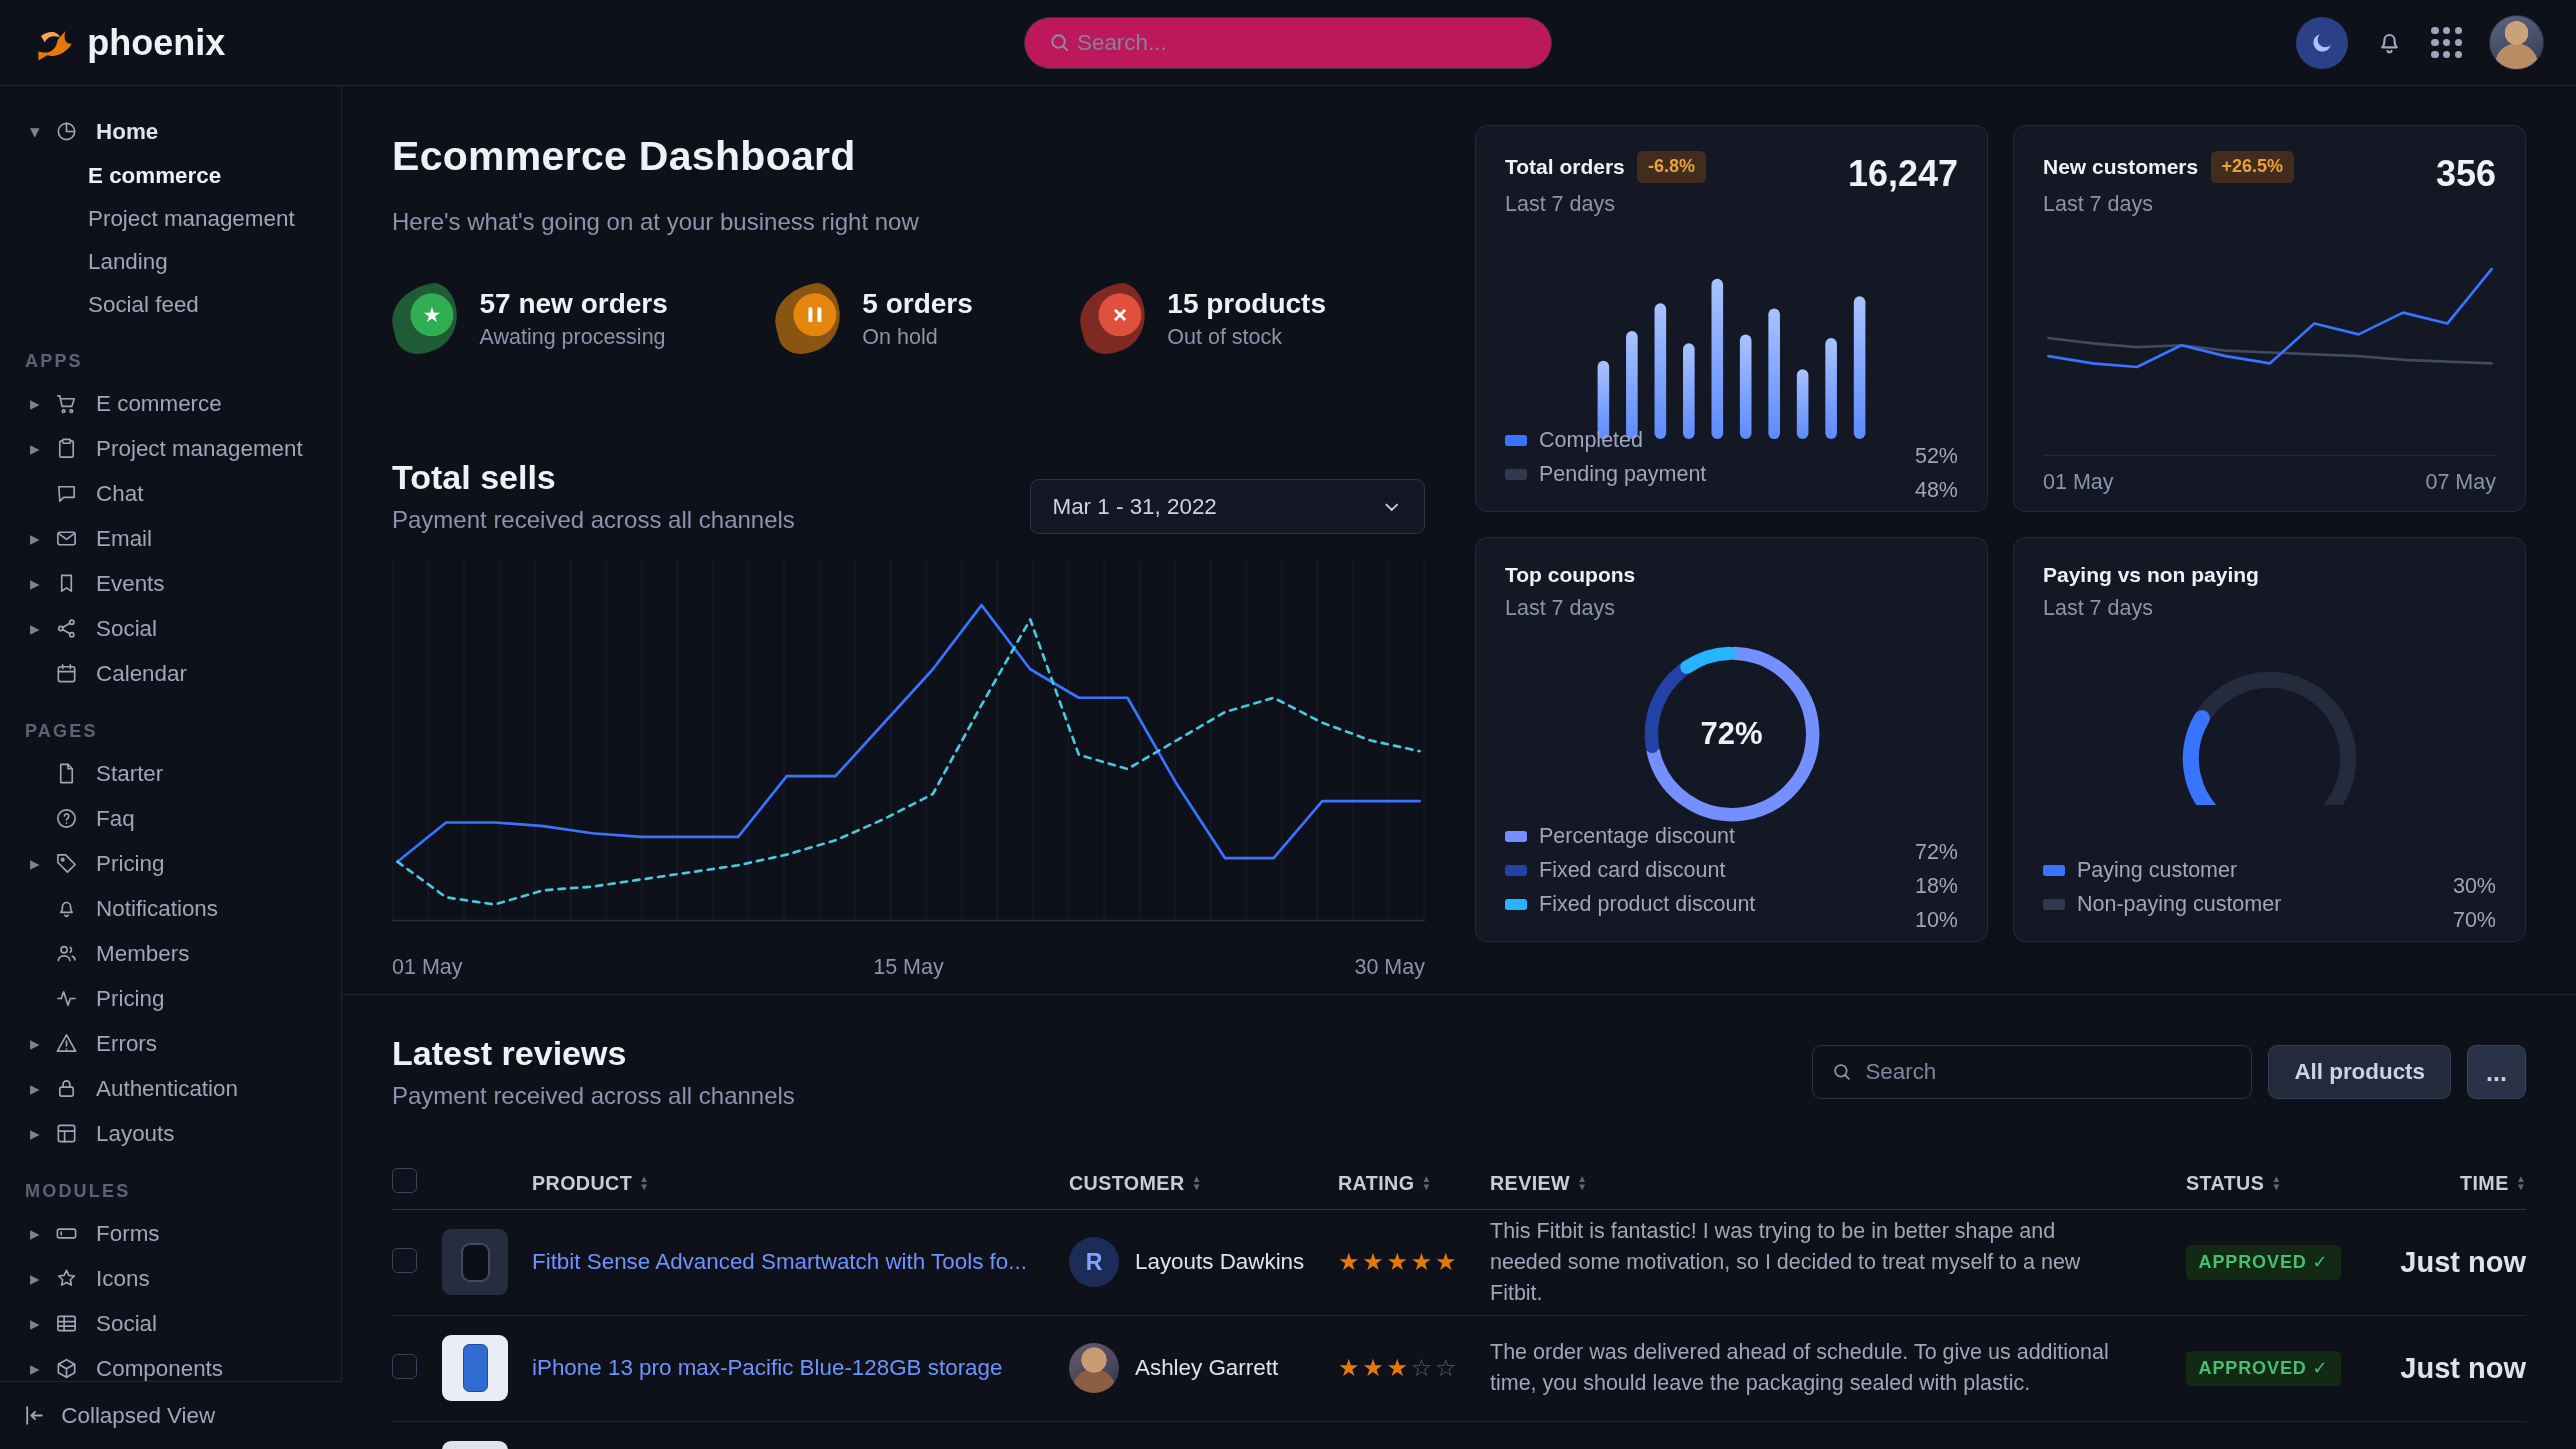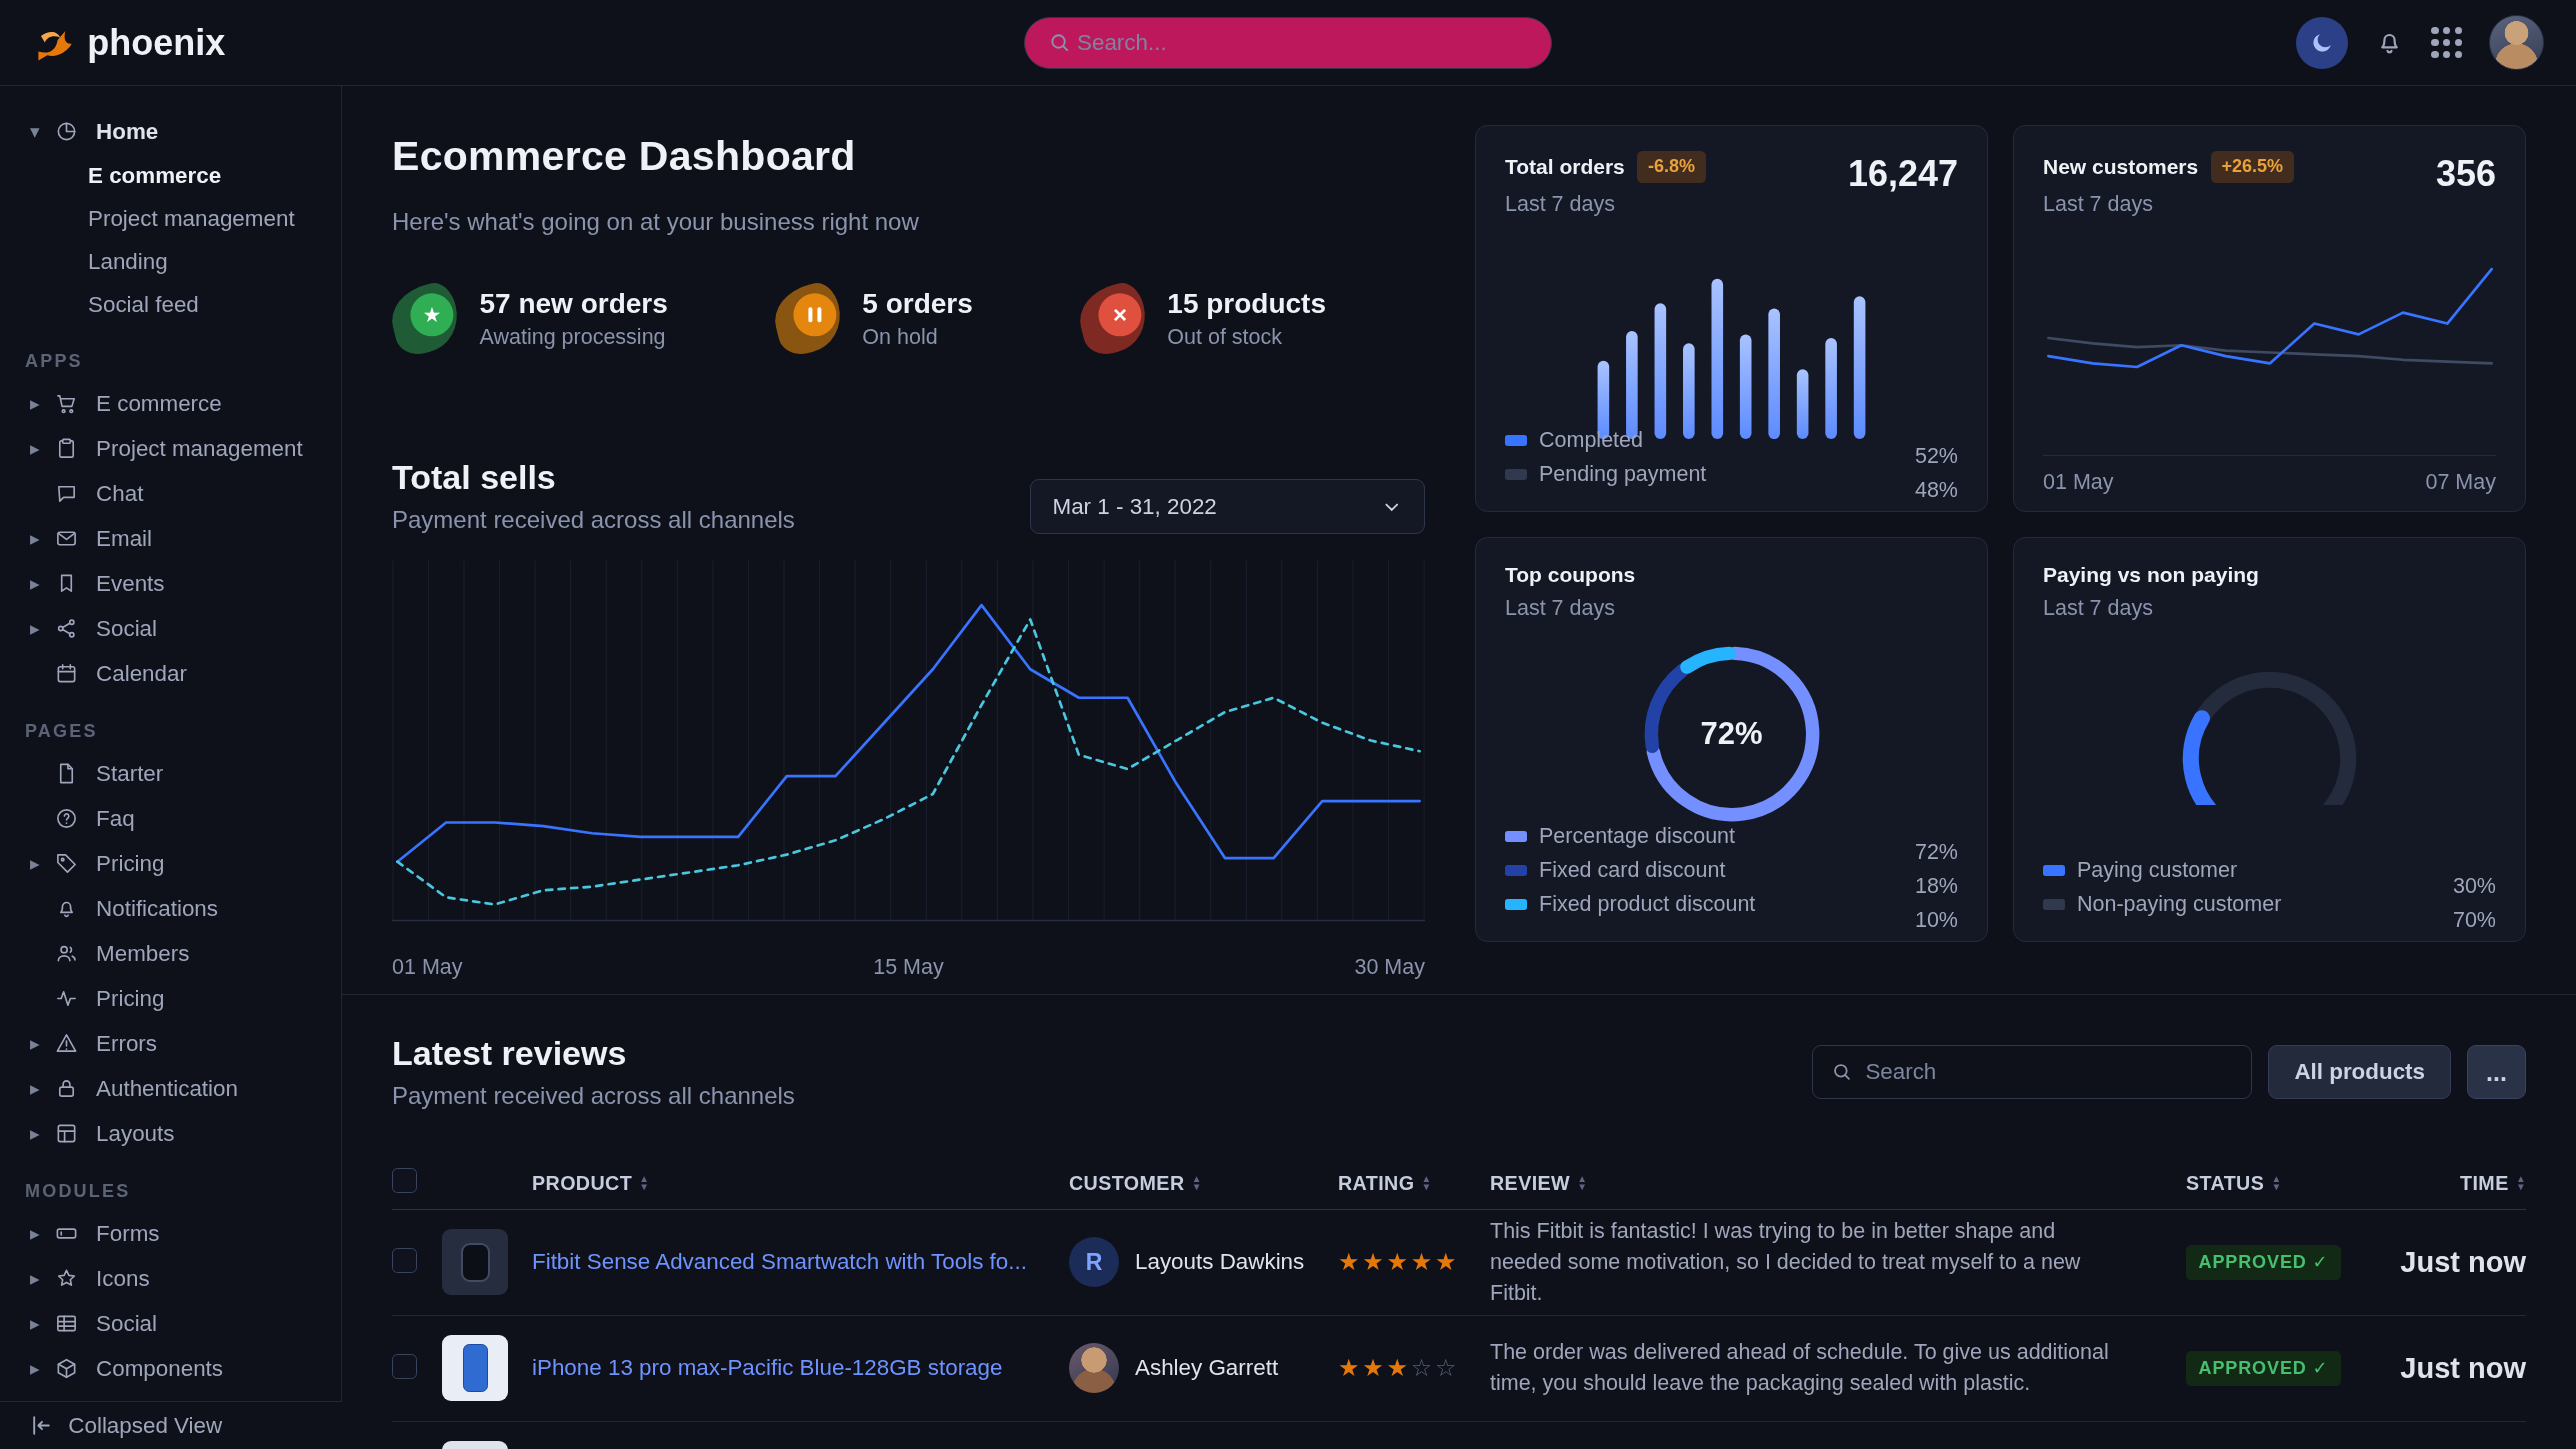--- a/index.html
+++ b/index.html
@@ -32,22 +32,22 @@
   .sidebar{position:fixed;top:86px;left:0;bottom:0;width:342px;background:#0f111a;border-right:0.9px solid #222736;
     padding:23px 16px 81px;overflow:hidden;z-index:10;}
   .side-item{display:flex;align-items:center;gap:10.7px;height:45px;color:#9fa6bc;font-size:22.4px;
     padding:0 9px;border-radius:9px;cursor:pointer;}
   .side-item.home-row{color:#dfe3ec;font-weight:600;}
   .side-item .caret{width:19.7px;font-size:19px;color:#7a8299;text-align:center;flex:none;}
   .s-icon{width:30px;display:flex;align-items:center;flex:none;color:#9fa6bc;}
   .side-child{height:43px;display:flex;align-items:center;padding-left:72px;font-size:22.4px;color:#9fa6bc;cursor:pointer;}
   .side-child.active{color:#eef1f6;font-weight:700;}
   .side-section{margin:25px 0 9px;padding-left:9px;font-size:18px;letter-spacing:2.2px;color:#5b6377;font-weight:700;}
-  .sidebar-footer{position:fixed;left:0;bottom:0;width:342px;height:48px;border-top:0.9px solid #222736;background:#0f111a;
-    display:flex;align-items:center;gap:14.3px;padding:0 29px;color:#9fa6bc;font-size:22.4px;cursor:pointer;z-index:11;}
+  .sidebar-footer{position:fixed;left:0;bottom:0;width:342px;height:68px;border-top:0.9px solid #222736;background:#0f111a;
+    display:flex;align-items:center;gap:14.3px;padding:0 22px;color:#9fa6bc;font-size:22.4px;cursor:pointer;z-index:11;}
 
   
   .main{margin-left:342px;margin-top:86px;}
   .top-area{display:grid;grid-template-columns:1133px 1fr;}
   .left-col{padding:47px 50px 0;}
   .page-title{font-size:41px;font-weight:700;color:#eef1f6;letter-spacing:0.3px;}
   .page-sub{margin-top:28px;font-size:24px;color:#8a94ad;}
   .stats{display:flex;gap:107px;margin-top:50px;}
   .stat{display:flex;align-items:center;gap:21.5px;}
   .stat-blob{width:66px;height:66px;border-radius:70% 30% 60% 40% / 55% 45% 65% 35%;transform:rotate(-14deg);

